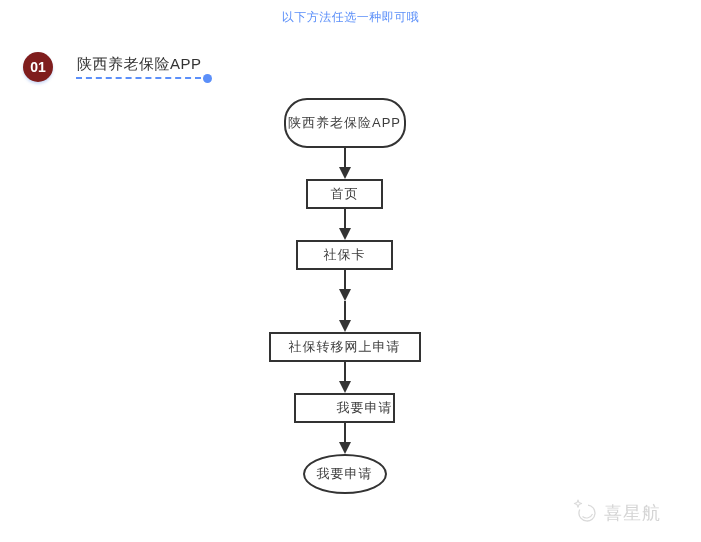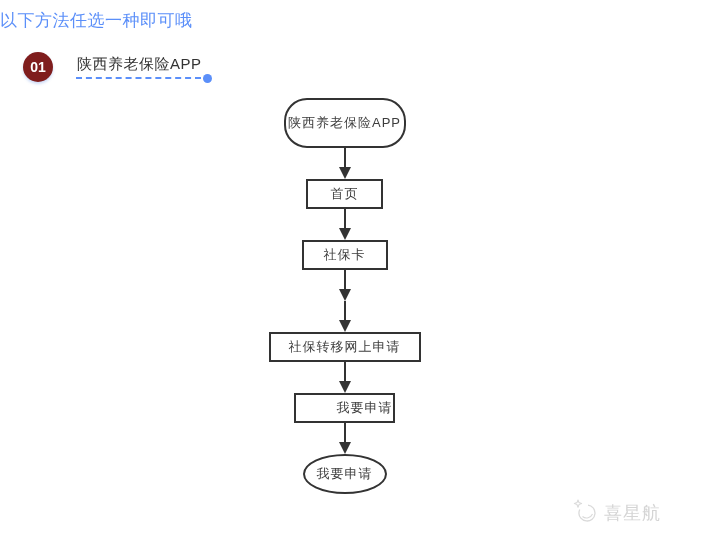--- a/index.html
+++ b/index.html
@@ -12,23 +12,23 @@
     overflow: hidden;
     font-family: "Liberation Sans", "DejaVu Sans", sans-serif;
   }
 
   
   .header-note {
     position: absolute;
     top: 9px;
     left: 0;
     width: 100%;
-    text-align: left;
+    text-align: center;
     color: #5b8ff9;
-    font-size: 17px;
+    font-size: 12px;
     letter-spacing: 0.5px;
   }
 
   
   .section-badge {
     position: absolute;
     left: 23px;
     top: 52px;
     width: 30px;
     height: 30px;
@@ -85,21 +85,21 @@
     font-size: 13px;
     display: flex;
     align-items: center;
     justify-content: center;
     white-space: nowrap;
     letter-spacing: 1px;
   }
   .node-stadium { width: 122px; height: 50px; border-radius: 23px; }
   .node-rect    { height: 30px; }
   .w-n1 { width: 77px; }
-  .w-n2 { width: 86px; }
+  .w-n2 { width: 97px; }
   .w-n3 { width: 101px; }
   .w-n4 { width: 152px; }
   .w-n5 { width: 101px; padding-left: 40px; }
   .node-ellipse { width: 84px; height: 40px; border-radius: 50%; }
 
   .arrow {
     height: 31px;
     display: flex;
     flex-direction: column;
     align-items: center;

